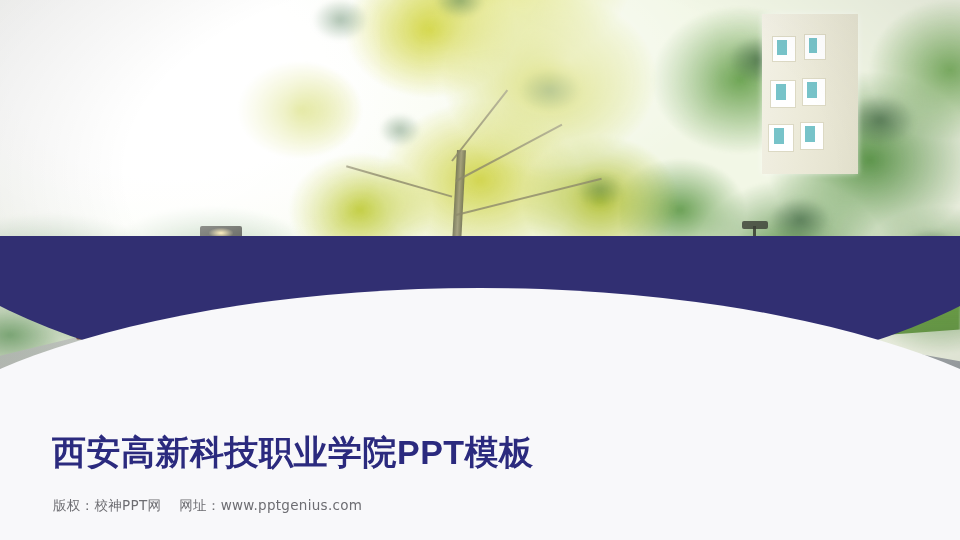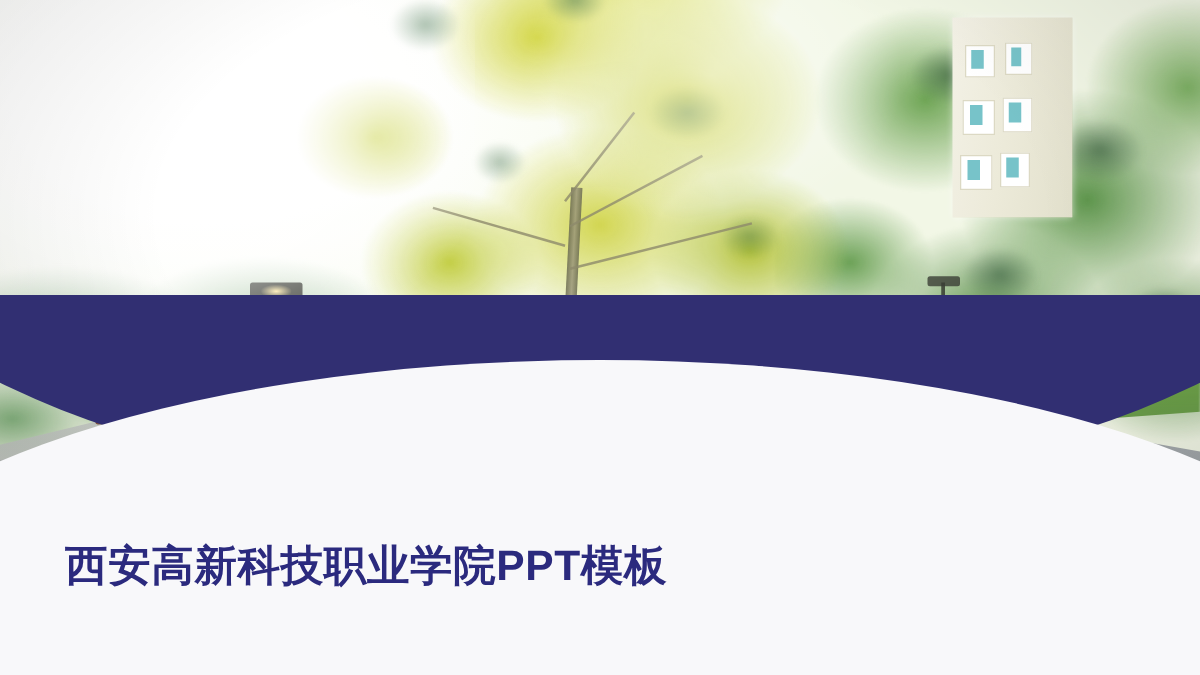--- a/index.html
+++ b/index.html
@@ -369,15 +369,18 @@
   <div class="band-wrap">
     <div class="band"></div>
     <div class="white-cut"></div>
   </div>
 
   <div class="footer">
 
     <div class="title">西安高新科技职业学院PPT模板</div>
 
 
+    <div class="meta l2">
+      <span>版权：校神PPT网</span><span class="gap"></span><span>网址：www.pptgenius.com</span>
+    </div>
 
   </div>
 </div>
 
 </body></html>

